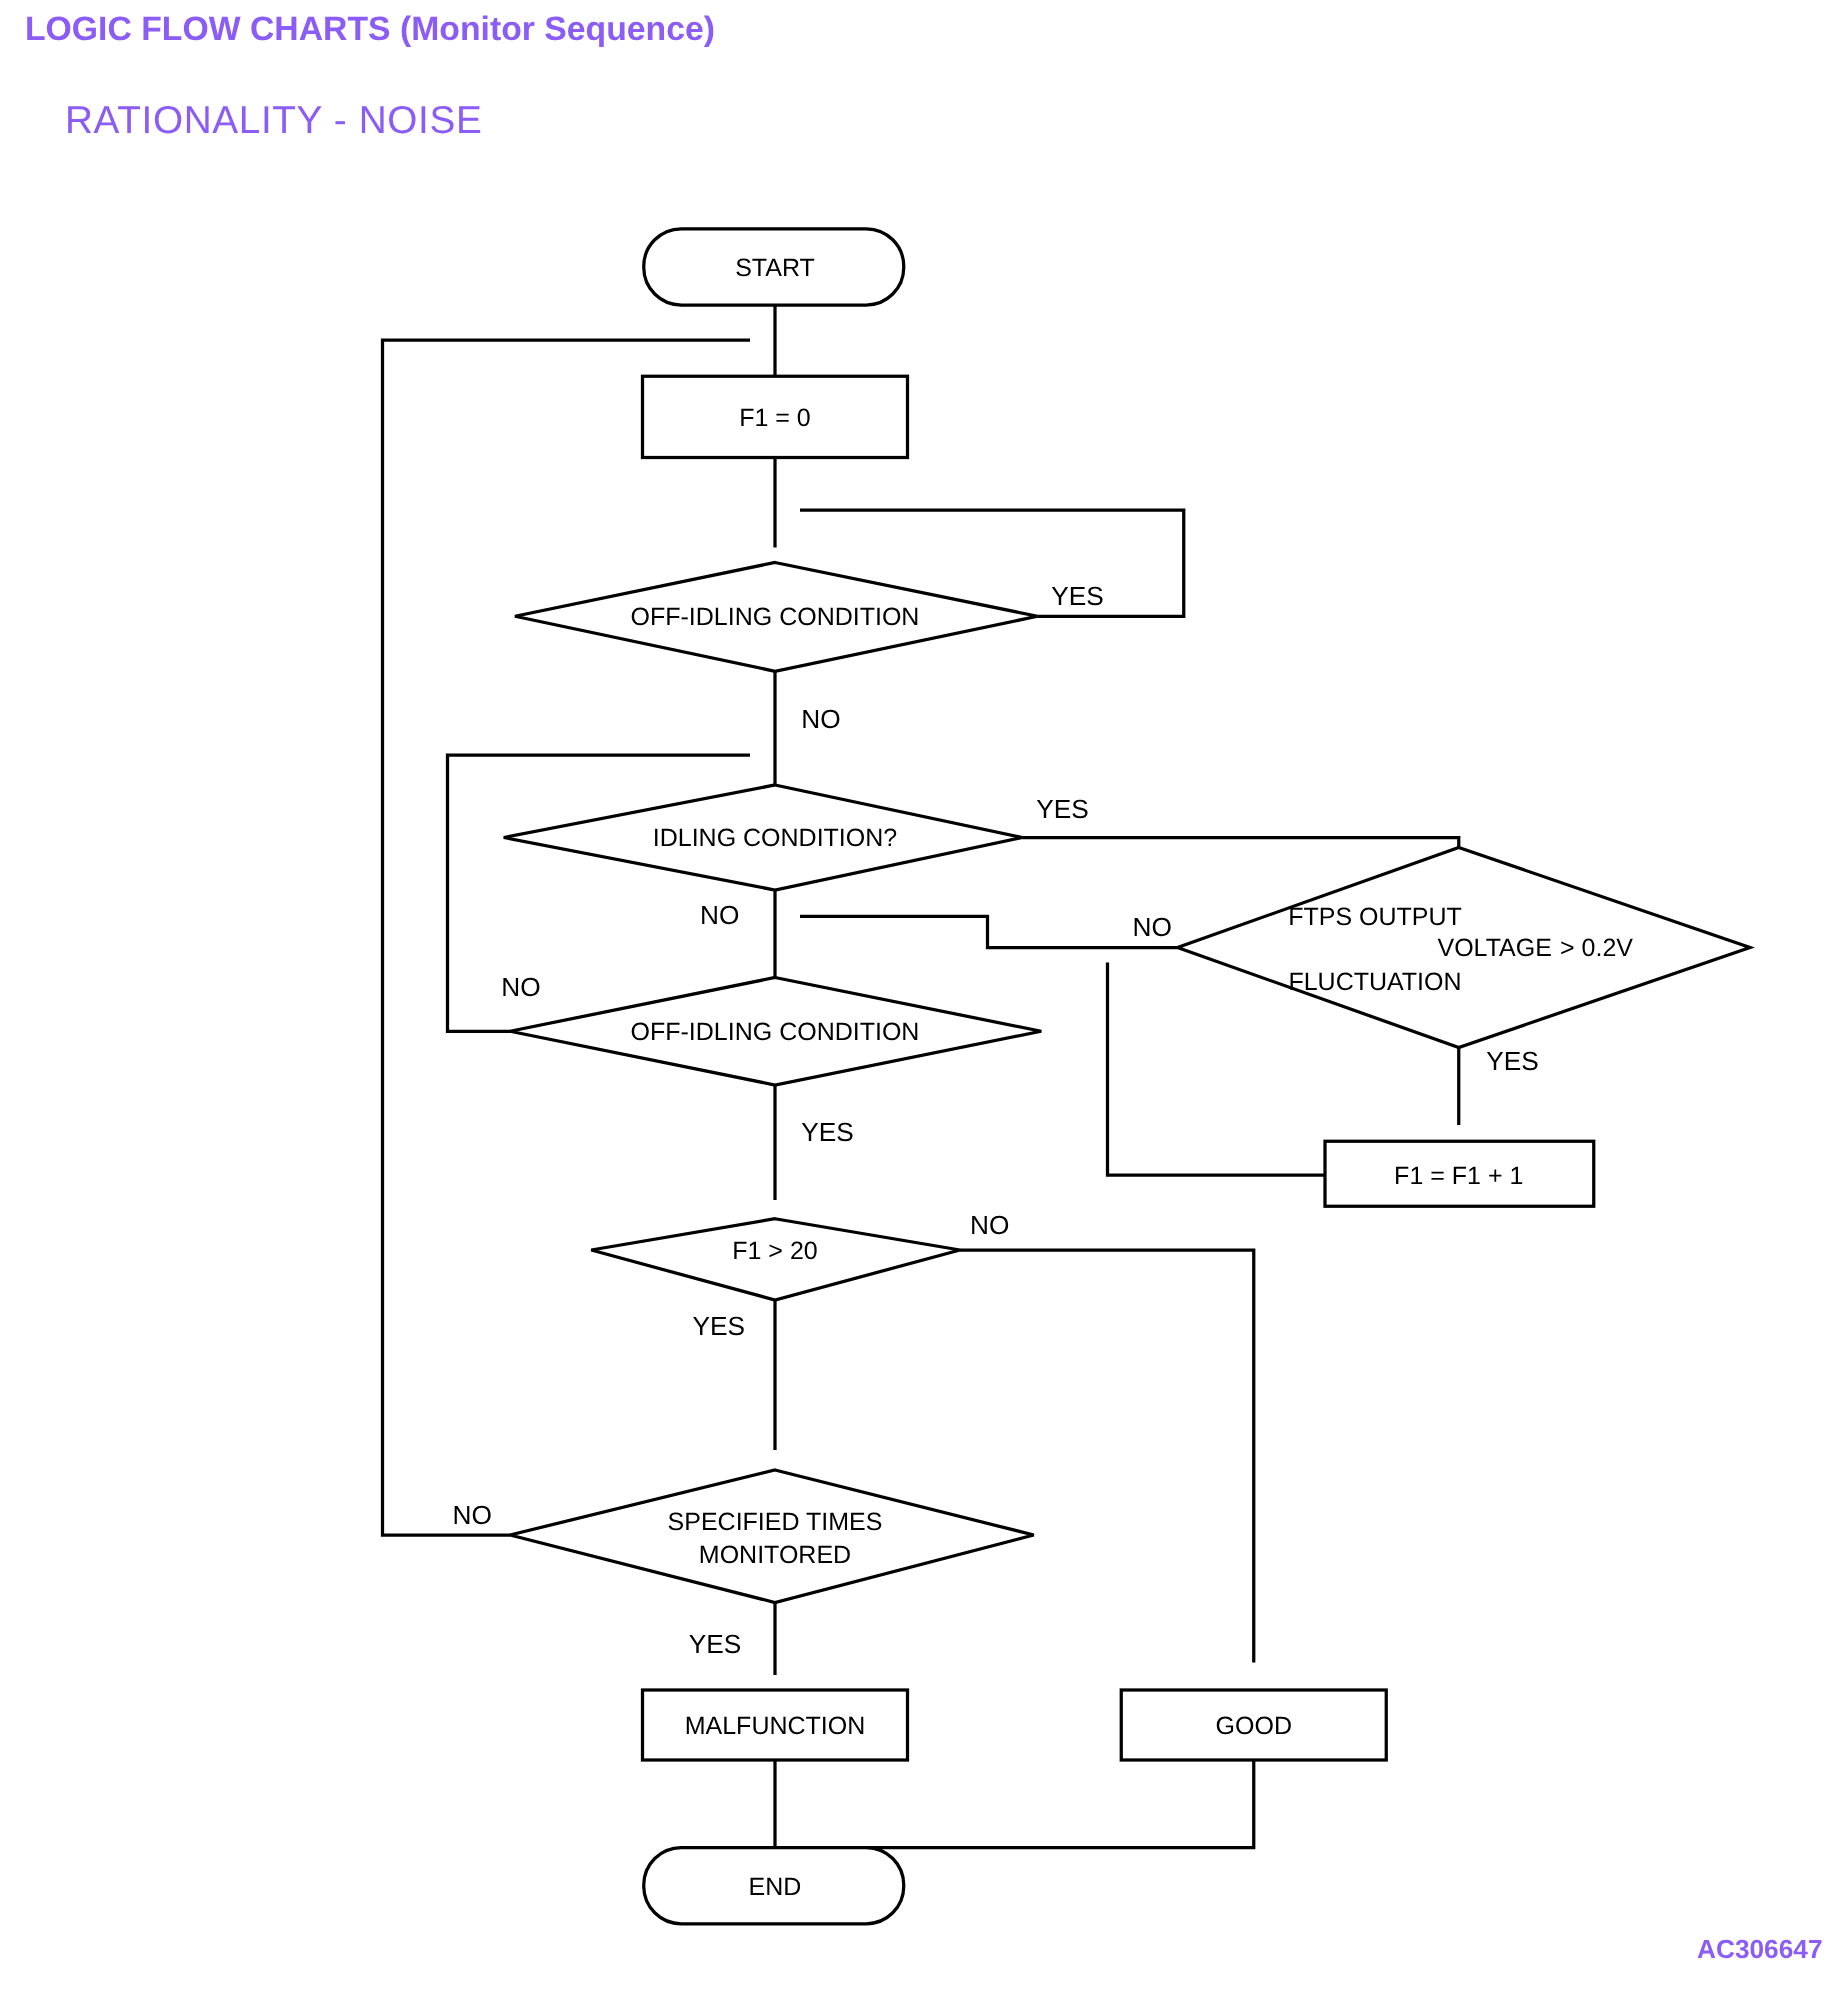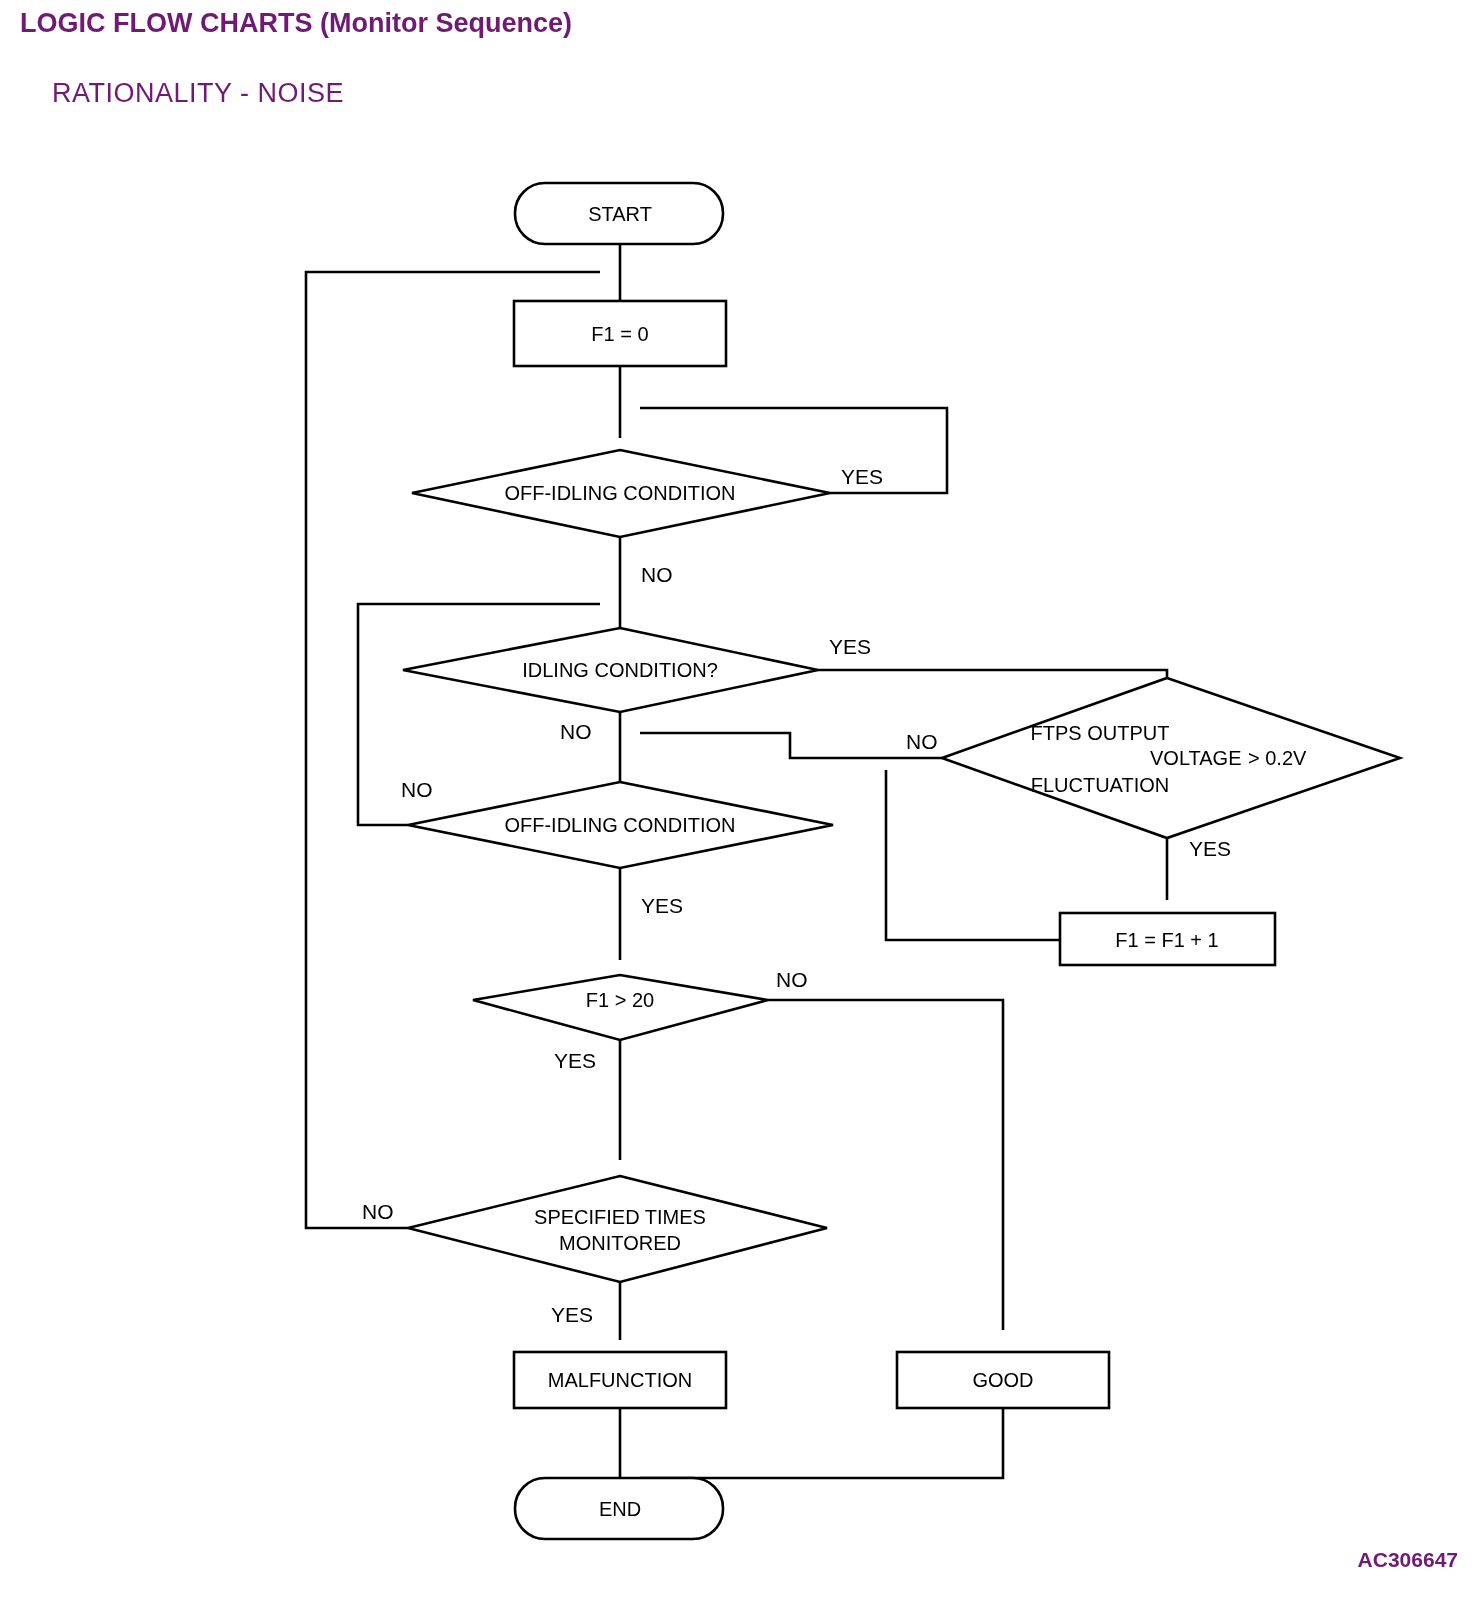--- a/index.html
+++ b/index.html
@@ -7,36 +7,36 @@
     padding: 0;
     background: #ffffff;
   }
   #page {
     position: relative;
     width: 1472px;
     height: 1608px;
     background: #ffffff;
     overflow: hidden;
     font-family: "Liberation Sans", sans-serif;
-    color: #701a75;
+    color: #8b5cf6;
   }
   #title {
     position: absolute;
     left: 20px;
     top: 8px;
     font-size: 27px;
     font-weight: bold;
     letter-spacing: 0px;
     white-space: nowrap;
   }
   #subtitle {
     position: absolute;
     left: 52px;
     top: 78px;
-    font-size: 27px;
+    font-size: 31px;
     font-weight: normal;
     letter-spacing: 0.5px;
     white-space: nowrap;
   }
   #refcode {
     position: absolute;
     right: 14px;
     top: 1548px;
     font-size: 21px;
     font-weight: bold;

